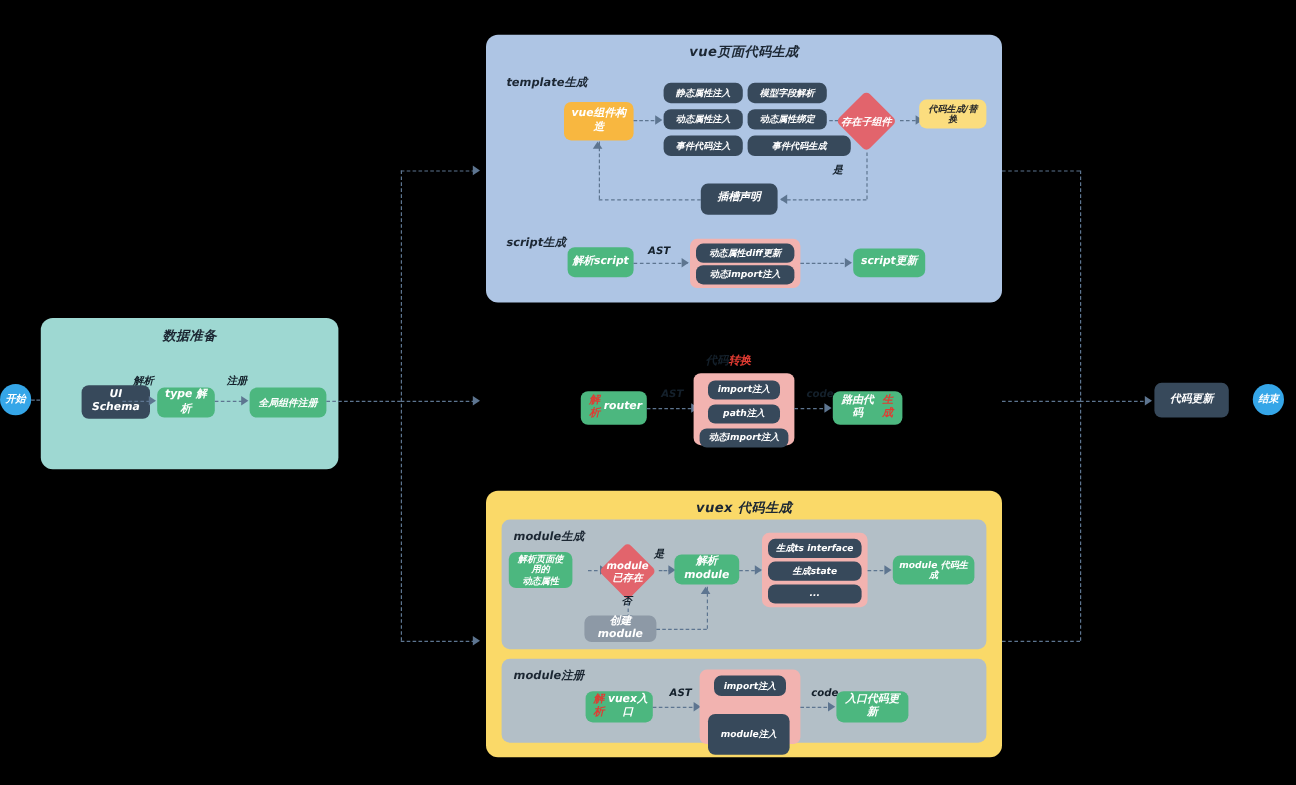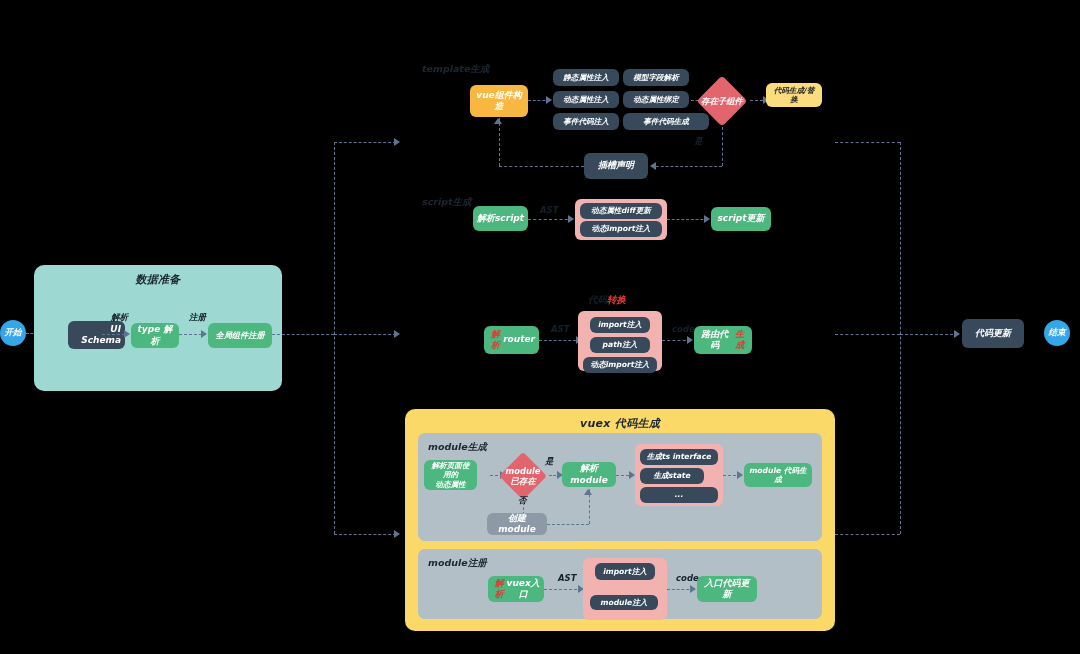--- a/index.html
+++ b/index.html
@@ -12,21 +12,21 @@
   .panel{border-radius:10px;}
   .panel-title{position:absolute;left:0;right:0;top:7px;text-align:center;
     font-weight:bold;font-size:11px;color:#1c2733;font-style:italic;letter-spacing:.3px;}
   .sub-title{position:absolute;font-weight:bold;font-size:9.5px;color:#1c2733;font-style:italic;}
   .inner-panel{border-radius:7px;}
 
   
   .node{display:flex;align-items:center;justify-content:center;text-align:center;
     border-radius:6px;font-size:9px;font-weight:bold;font-style:italic;
     line-height:1.25;padding:2px 4px;color:#fff;}
-  .node.dark{background:#37495b;text-align:right;}
+  .node.dark{background:#37495b;}
   .node.green{background:#4cb77f;}
   .node.orange{background:#f8b740;}
   .node.yellow{background:#fbdd7e;color:#2a2a2a;}
   .node.grey{background:#8d99a6;}
   .node.small{font-size:8.2px;}
   .node.tiny{font-size:7.6px;}
 
   .circle{border-radius:50%;background:#35a6e8;display:flex;align-items:center;
     justify-content:center;color:#fff;font-size:8.5px;font-weight:bold;font-style:italic;}
 
@@ -92,20 +92,23 @@
 
   <div class="hl" style="left:272px;top:334px;width:62px;"></div>
   <div class="vl" style="left:334px;top:142px;height:392px;"></div>
   <div class="hl" style="left:334px;top:142px;width:62px;"></div>
   <div class="arrow" style="left:394px;top:138px;"></div>
   <div class="hl" style="left:334px;top:334px;width:62px;"></div>
   <div class="arrow" style="left:394px;top:330px;"></div>
   <div class="hl" style="left:334px;top:534px;width:62px;"></div>
   <div class="arrow" style="left:394px;top:530px;"></div>
 
+  <div class="panel abs" style="left:405px;top:29px;width:430px;height:223px;background:#aec5e4;">
+    <div class="panel-title">vue页面代码生成</div>
+  </div>
   <div class="sub-title" style="left:422px;top:63px;">template生成</div>
 
   <div class="node orange abs" style="left:470px;top:85px;width:58px;height:32px;">
     <span>vue组件构造</span>
   </div>
   <div class="hl" style="left:528px;top:100px;width:22px;"></div>
   <div class="arrow" style="left:546px;top:96px;"></div>
 
   <div class="node dark abs tiny" style="left:553px;top:69px;width:66px;height:17px;">
     <span>静态属性注入</span>
@@ -238,21 +241,21 @@
   <div class="hl" style="left:547px;top:524px;width:42px;"></div>
   <div class="vl" style="left:589px;top:489px;height:35px;"></div>
   <div class="arrow" style="left:585px;top:488px;transform:rotate(-90deg);"></div>
 
   <div class="hl" style="left:616px;top:475px;width:18px;"></div>
   <div class="arrow" style="left:629px;top:471px;"></div>
   <div class="redbox abs" style="left:635px;top:444px;width:88px;height:62px;"></div>
   <div class="node dark abs tiny" style="left:640px;top:449px;width:78px;height:16px;">
     <span>生成ts interface</span>
     </div>
-  <div class="node dark abs tiny" style="left:640px;top:468px;width:64px;height:16px;">
+  <div class="node dark abs tiny" style="left:640px;top:468px;width:78px;height:16px;">
     <span>生成state</span>
     </div>
   <div class="node dark abs tiny" style="left:640px;top:487px;width:78px;height:16px;">
     <span>...</span>
     </div>
   <div class="hl" style="left:723px;top:475px;width:18px;"></div>
   <div class="arrow" style="left:737px;top:471px;"></div>
   <div class="node green abs tiny" style="left:744px;top:463px;width:68px;height:24px;">
     <span>module 代码生成</span>
   </div>
@@ -264,21 +267,21 @@
     <span class="red">解析</span>
       <span>vuex入口</span>
   </div>
   <div class="elabel" style="left:558px;top:573px;">AST</div>
   <div class="hl" style="left:544px;top:589px;width:38px;"></div>
   <div class="arrow" style="left:578px;top:585px;"></div>
   <div class="redbox abs" style="left:583px;top:558px;width:84px;height:62px;"></div>
   <div class="node dark abs tiny" style="left:595px;top:563px;width:60px;height:17px;">
     <span>import注入</span>
     </div>
-  <div class="node dark abs tiny" style="left:590px;top:595px;width:68px;height:15px;">
+  <div class="node dark abs tiny" style="left:590px;top:595px;width:68px;height:34px;">
     <span>module注入</span>
     </div>
   <div class="elabel" style="left:676px;top:573px;">code</div>
   <div class="hl" style="left:667px;top:589px;width:27px;"></div>
   <div class="arrow" style="left:690px;top:585px;"></div>
   <div class="node green abs" style="left:697px;top:576px;width:60px;height:26px;">
     <span>入口代码更新</span>
   </div>
 
   <div class="hl" style="left:835px;top:142px;width:65px;"></div>

